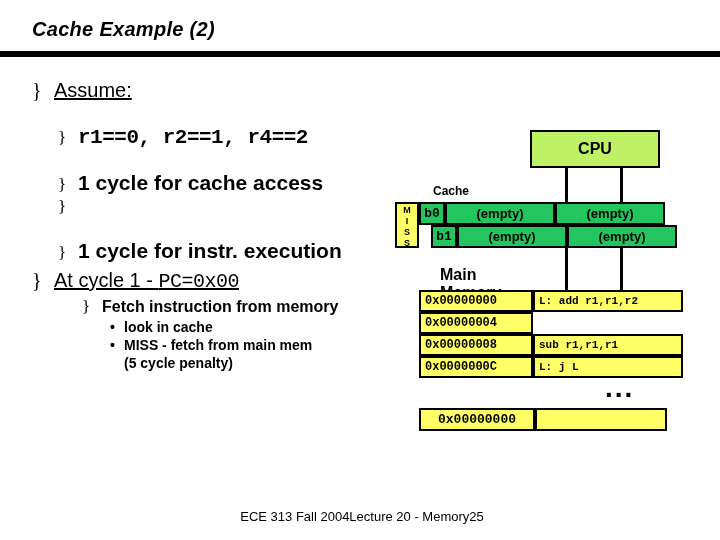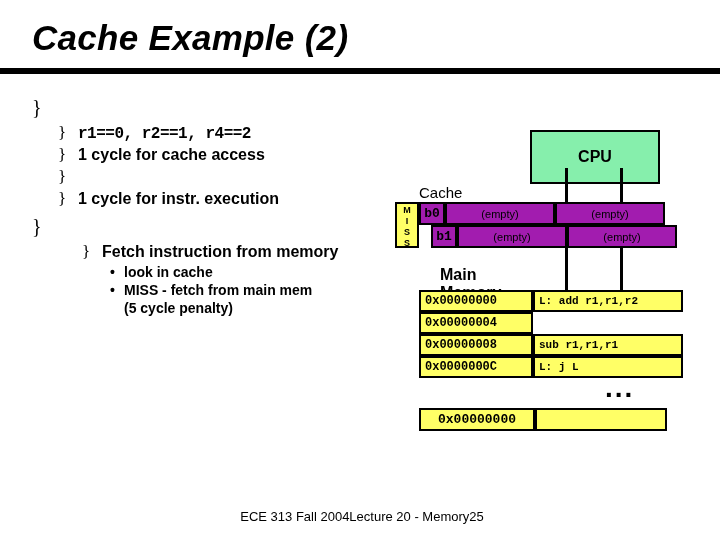--- a/index.html
+++ b/index.html
@@ -12,21 +12,21 @@
     position: relative;
     color: #000;
   }
   .slide {
     padding: 18px 28px 10px 32px;
     position: relative;
     width: 100%;
     height: 100%;
   }
   .title {
-    font-size: 35px;
+    font-size: 20px;
     font-weight: bold;
     font-style: italic;
     letter-spacing: 0.3px;
     margin-bottom: 10px;
   }
   .hr {
     height: 6px;
     background: #000;
     margin-left: -32px;
     width: 720px;
@@ -60,21 +60,21 @@
   .sub .row {
     display: flex;
     align-items: baseline;
     margin-bottom: 2px;
   }
   .sub .brace {
     width: 20px;
     font-family: "Times New Roman", serif;
     font-size: 17px;
   }
-  .sub .txt { font-size: 16px; font-weight: bold; }
+  .sub .txt { font-size: 21px; font-weight: bold; margin-top: 20px; }
   .mono { font-family: "Courier New", monospace; letter-spacing: -0.5px; }
   .sub2 {
     margin-left: 50px;
   }
   .sub2 .row {
     display: flex;
     align-items: baseline;
     margin-bottom: 2px;
   }
   .sub2 .brace {
@@ -99,39 +99,39 @@
   .diagram {
     position: absolute;
     left: 395px;
     top: 130px;
   }
   .cpu {
     position: absolute;
     left: 135px;
     top: 0;
     width: 130px;
-    height: 54px;
-    background: #86efac;
+    height: 38px;
+    background: #bef264;
     border: 2px solid #000;
     display: flex;
     align-items: center;
     justify-content: center;
     font-weight: bold;
     font-size: 16px;
   }
   .busline {
     position: absolute;
     background: #000;
   }
   .cachelabel {
     position: absolute;
-    left: 24px;
+    left: 38px;
     top: 54px;
-    font-weight: normal;
-    font-size: 15px;
+    font-weight: bold;
+    font-size: 12px;
   }
   .cachebox {
     position: absolute;
     left: 0;
     top: 72px;
     width: 24px;
     height: 46px;
     border: 2px solid #000;
     background: #ffff66;
     font-size: 9px;
@@ -140,28 +140,28 @@
     line-height: 11px;
     padding-top: 1px;
   }
   .crow {
     position: absolute;
     display: flex;
     height: 23px;
   }
   .ccell {
     border: 2px solid #000;
-    background: #a21caf;
+    background: #22c55e;
     font-size: 13px;
     font-weight: bold;
     font-family: "Courier New", monospace;
     display:flex; align-items:center; justify-content:center;
   }
   .ccell.idx { width: 26px; }
-  .ccell.val { width: 110px; font-weight: normal; font-family: Arial; font-size:11px; }
+  .ccell.val { width: 110px; font-weight: bold; font-family: Arial; font-size:13px; }
   .mmlabel {
     position: absolute;
     left: 45px;
     top: 136px;
     font-weight: bold;
     font-size: 16px;
   }
   .mmrow {
     position: absolute;
     display: flex;
@@ -219,20 +219,21 @@
 <body>
 
 <div class="slide">
   <div class="title">Cache Example (2)</div>
   <div class="hr"></div>
 
   <div class="content">
     <div class="leftcol">
       <div class="bullet1">
         <span class="brace">}</span>
+        <span class="txt"><span class="u">Assume:</span></span>
       </div>
       <div class="sub">
         <div class="row">
             <span class="brace">}</span>
             <span class="txt mono">r1==0, r2==1, r4==2</span>
           </div>
         <div class="row">
             <span class="brace">}</span>
             <span class="txt">1 cycle for cache access</span>
           </div>
@@ -240,20 +241,21 @@
             <span class="brace">}</span>
           </div>
         <div class="row">
             <span class="brace">}</span>
             <span class="txt">1 cycle for instr. execution</span>
           </div>
       </div>
 
       <div class="bullet1" style="margin-top:6px">
         <span class="brace">}</span>
+        <span class="txt"><span class="u"><span>At cycle 1  - </span><span class="mono">PC=0x00</span></span></span>
       </div>
       <div class="sub2">
         <div class="row">
             <span class="brace">}</span>
             <span class="txt">Fetch instruction from memory</span>
           </div>
       </div>
       <div class="sub3">
         <div class="row">
             <span class="dot">•</span>

